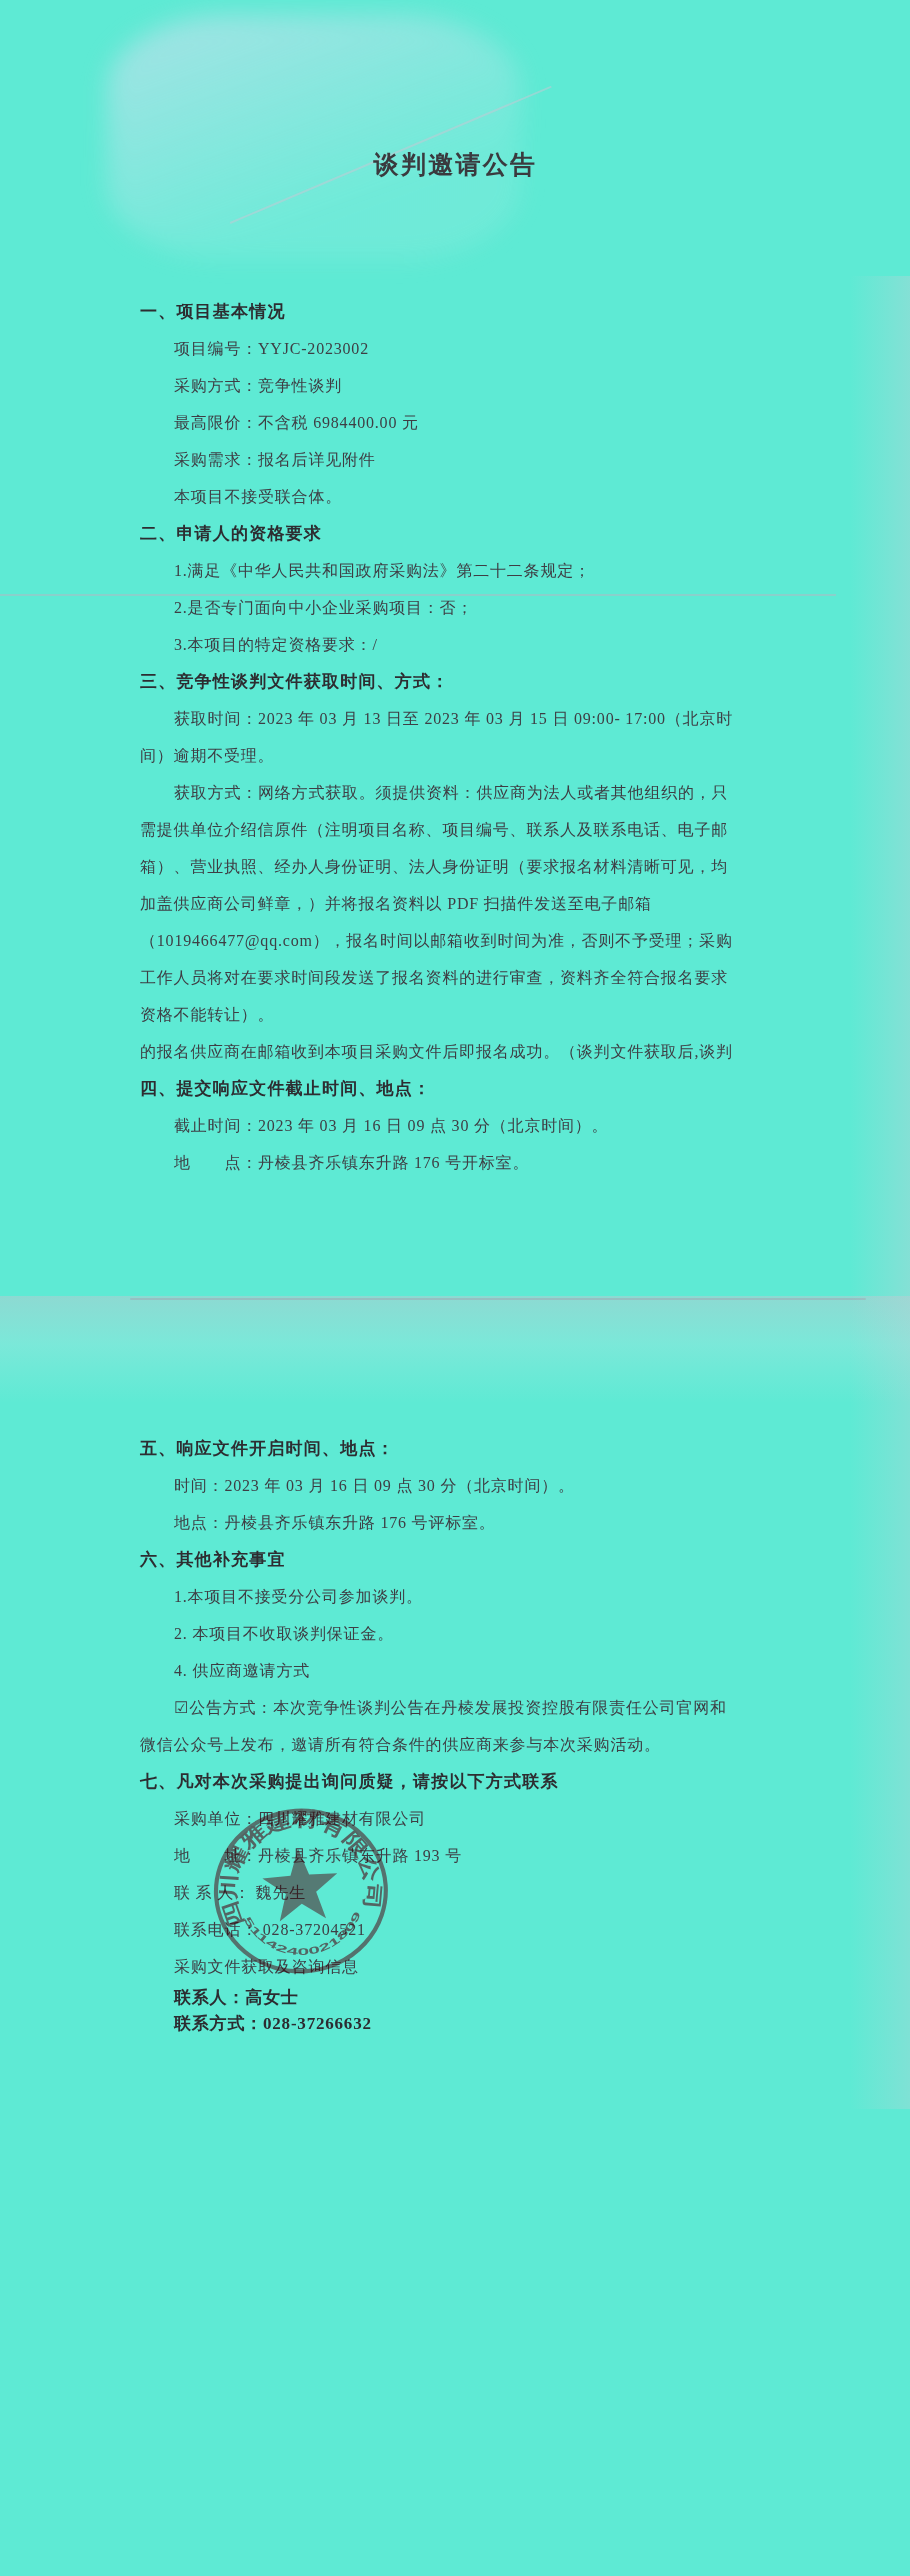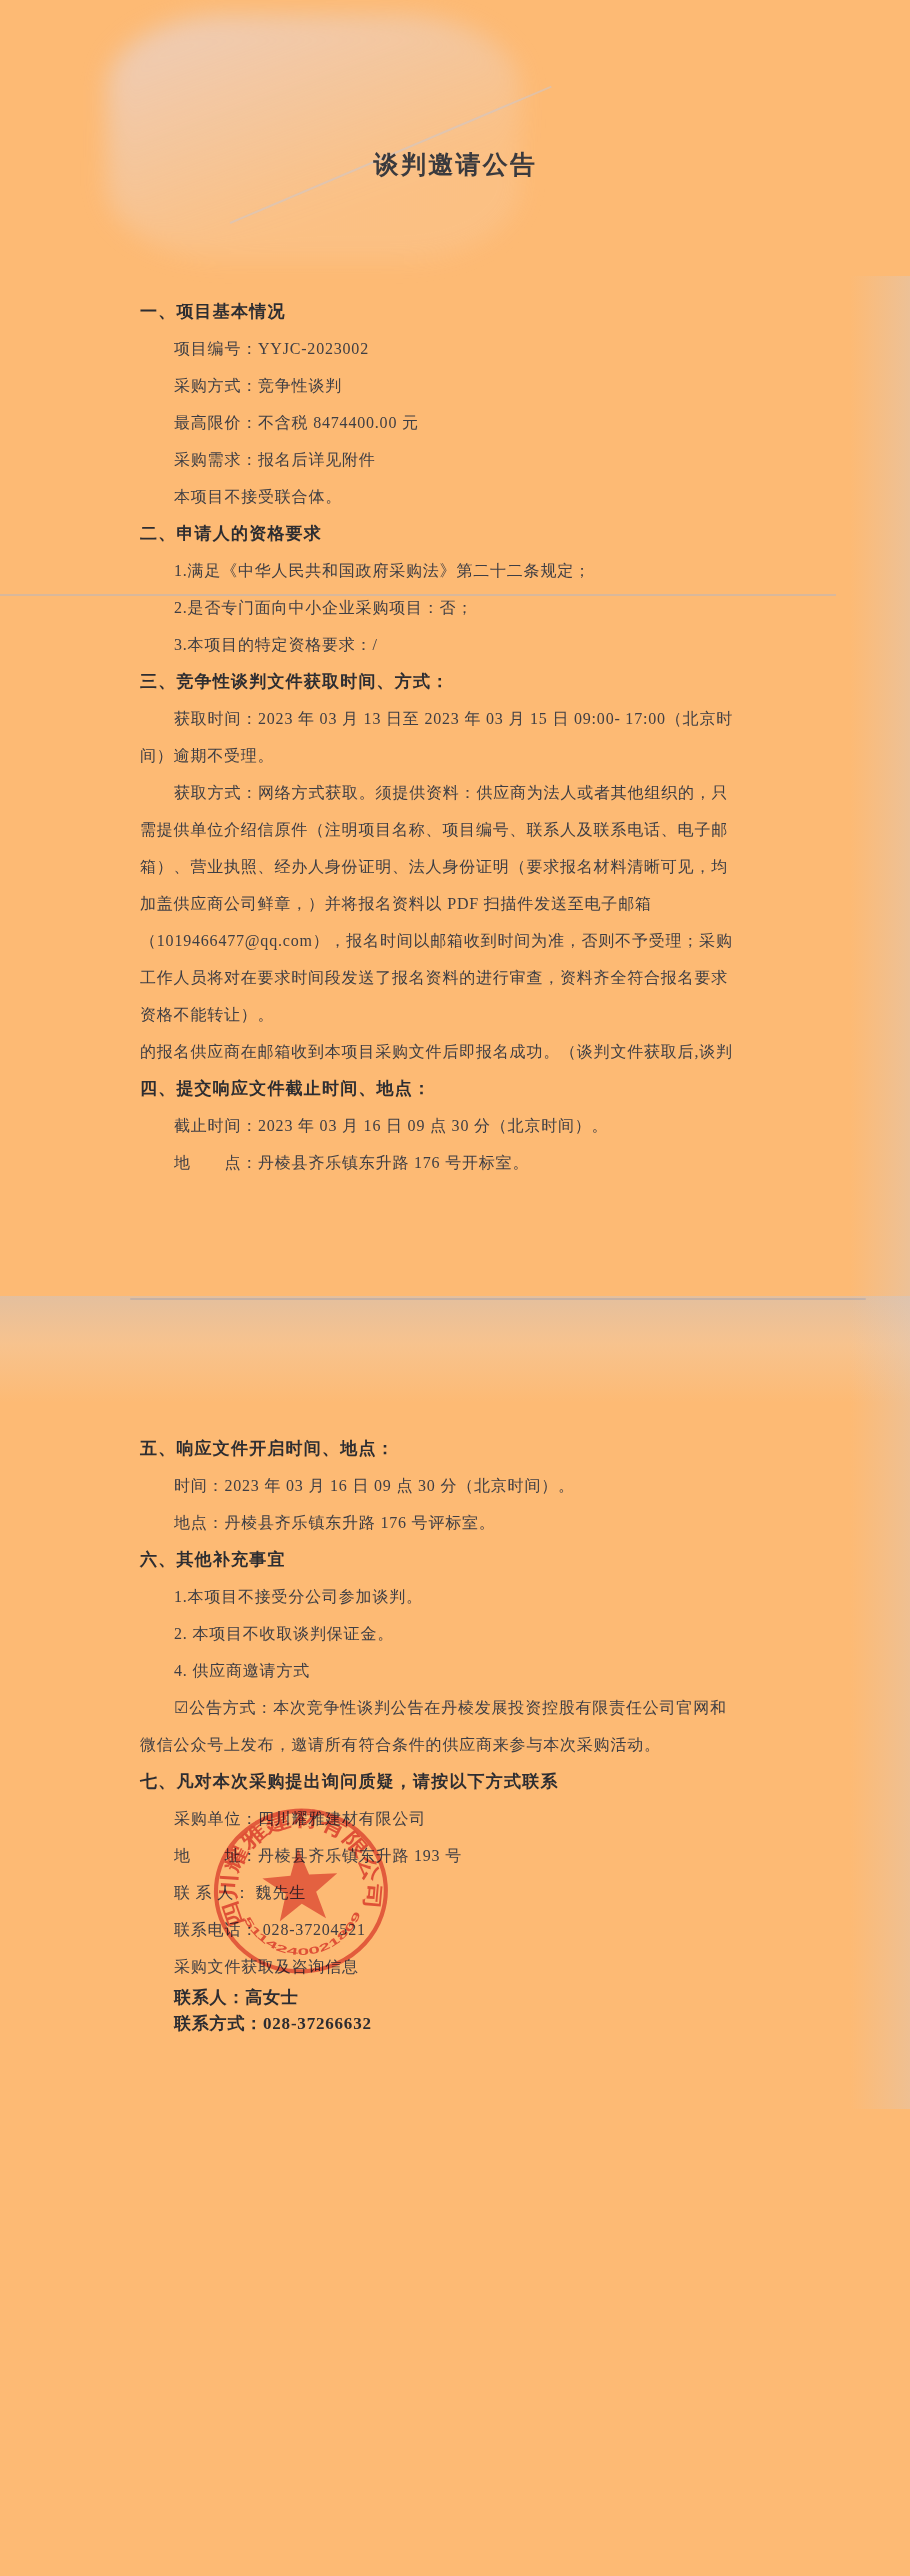--- a/index.html
+++ b/index.html
@@ -1,16 +1,16 @@
 <!DOCTYPE html>
 <html style="--seal-color: #dd5a64;font-size:12.3px"><head>
 <meta charset="utf-8">
 <style>
   html,body{margin:0;padding:0;background:#ffffff;}
-  #canvas{position:relative;width:911px;height:2576px;background:#fdba74;overflow:hidden;
+  #canvas{position:relative;width:911px;height:2576px;background:#5eead4;overflow:hidden;
           font-family:"Liberation Serif","DejaVu Serif",serif;}
   .page{position:absolute;left:0;width:911px;background:transparent;}
   #page1{top:0;height:1296px;}
   #page2{top:1296px;height:1280px;}
 
   .doc-title{position:absolute;top:146px;left:0;width:100%;height:37px;line-height:37px;
              text-align:center;font-size:25px;font-weight:700;letter-spacing:2.3px;color:#3a3a3e;}
 
   .lines{position:absolute;left:140px;width:659px;}
   #page1 .lines{top:293px;}
@@ -55,21 +55,21 @@
   <div class="page" id="page1">
     <div class="tint-top"></div>
     <div class="diag-streak"></div>
     <div class="stitch-line"></div>
     <div class="edge-right-1"></div>
     <div class="doc-title">谈判邀请公告</div>
     <div class="lines" id="page1-lines">
         <div class="line h">一、项目基本情况</div>
         <div class="line i">项目编号：YYJC-2023002</div>
         <div class="line i">采购方式：竞争性谈判</div>
-        <div class="line i">最高限价：不含税 8474400.00 元</div>
+        <div class="line i">最高限价：不含税 6984400.00 元</div>
         <div class="line i">采购需求：报名后详见附件</div>
         <div class="line i">本项目不接受联合体。</div>
         <div class="line h">二、申请人的资格要求</div>
         <div class="line i">1.满足《中华人民共和国政府采购法》第二十二条规定；</div>
         <div class="line i">2.是否专门面向中小企业采购项目：否；</div>
         <div class="line i">3.本项目的特定资格要求：/</div>
         <div class="line h">三、竞争性谈判文件获取时间、方式：</div>
         <div class="line i">获取时间：2023 年 03 月 13 日至 2023 年 03 月 15 日 09:00- 17:00（北京时</div>
         <div class="line f">间）逾期不受理。</div>
         <div class="line i">获取方式：网络方式获取。须提供资料：供应商为法人或者其他组织的，只</div>

